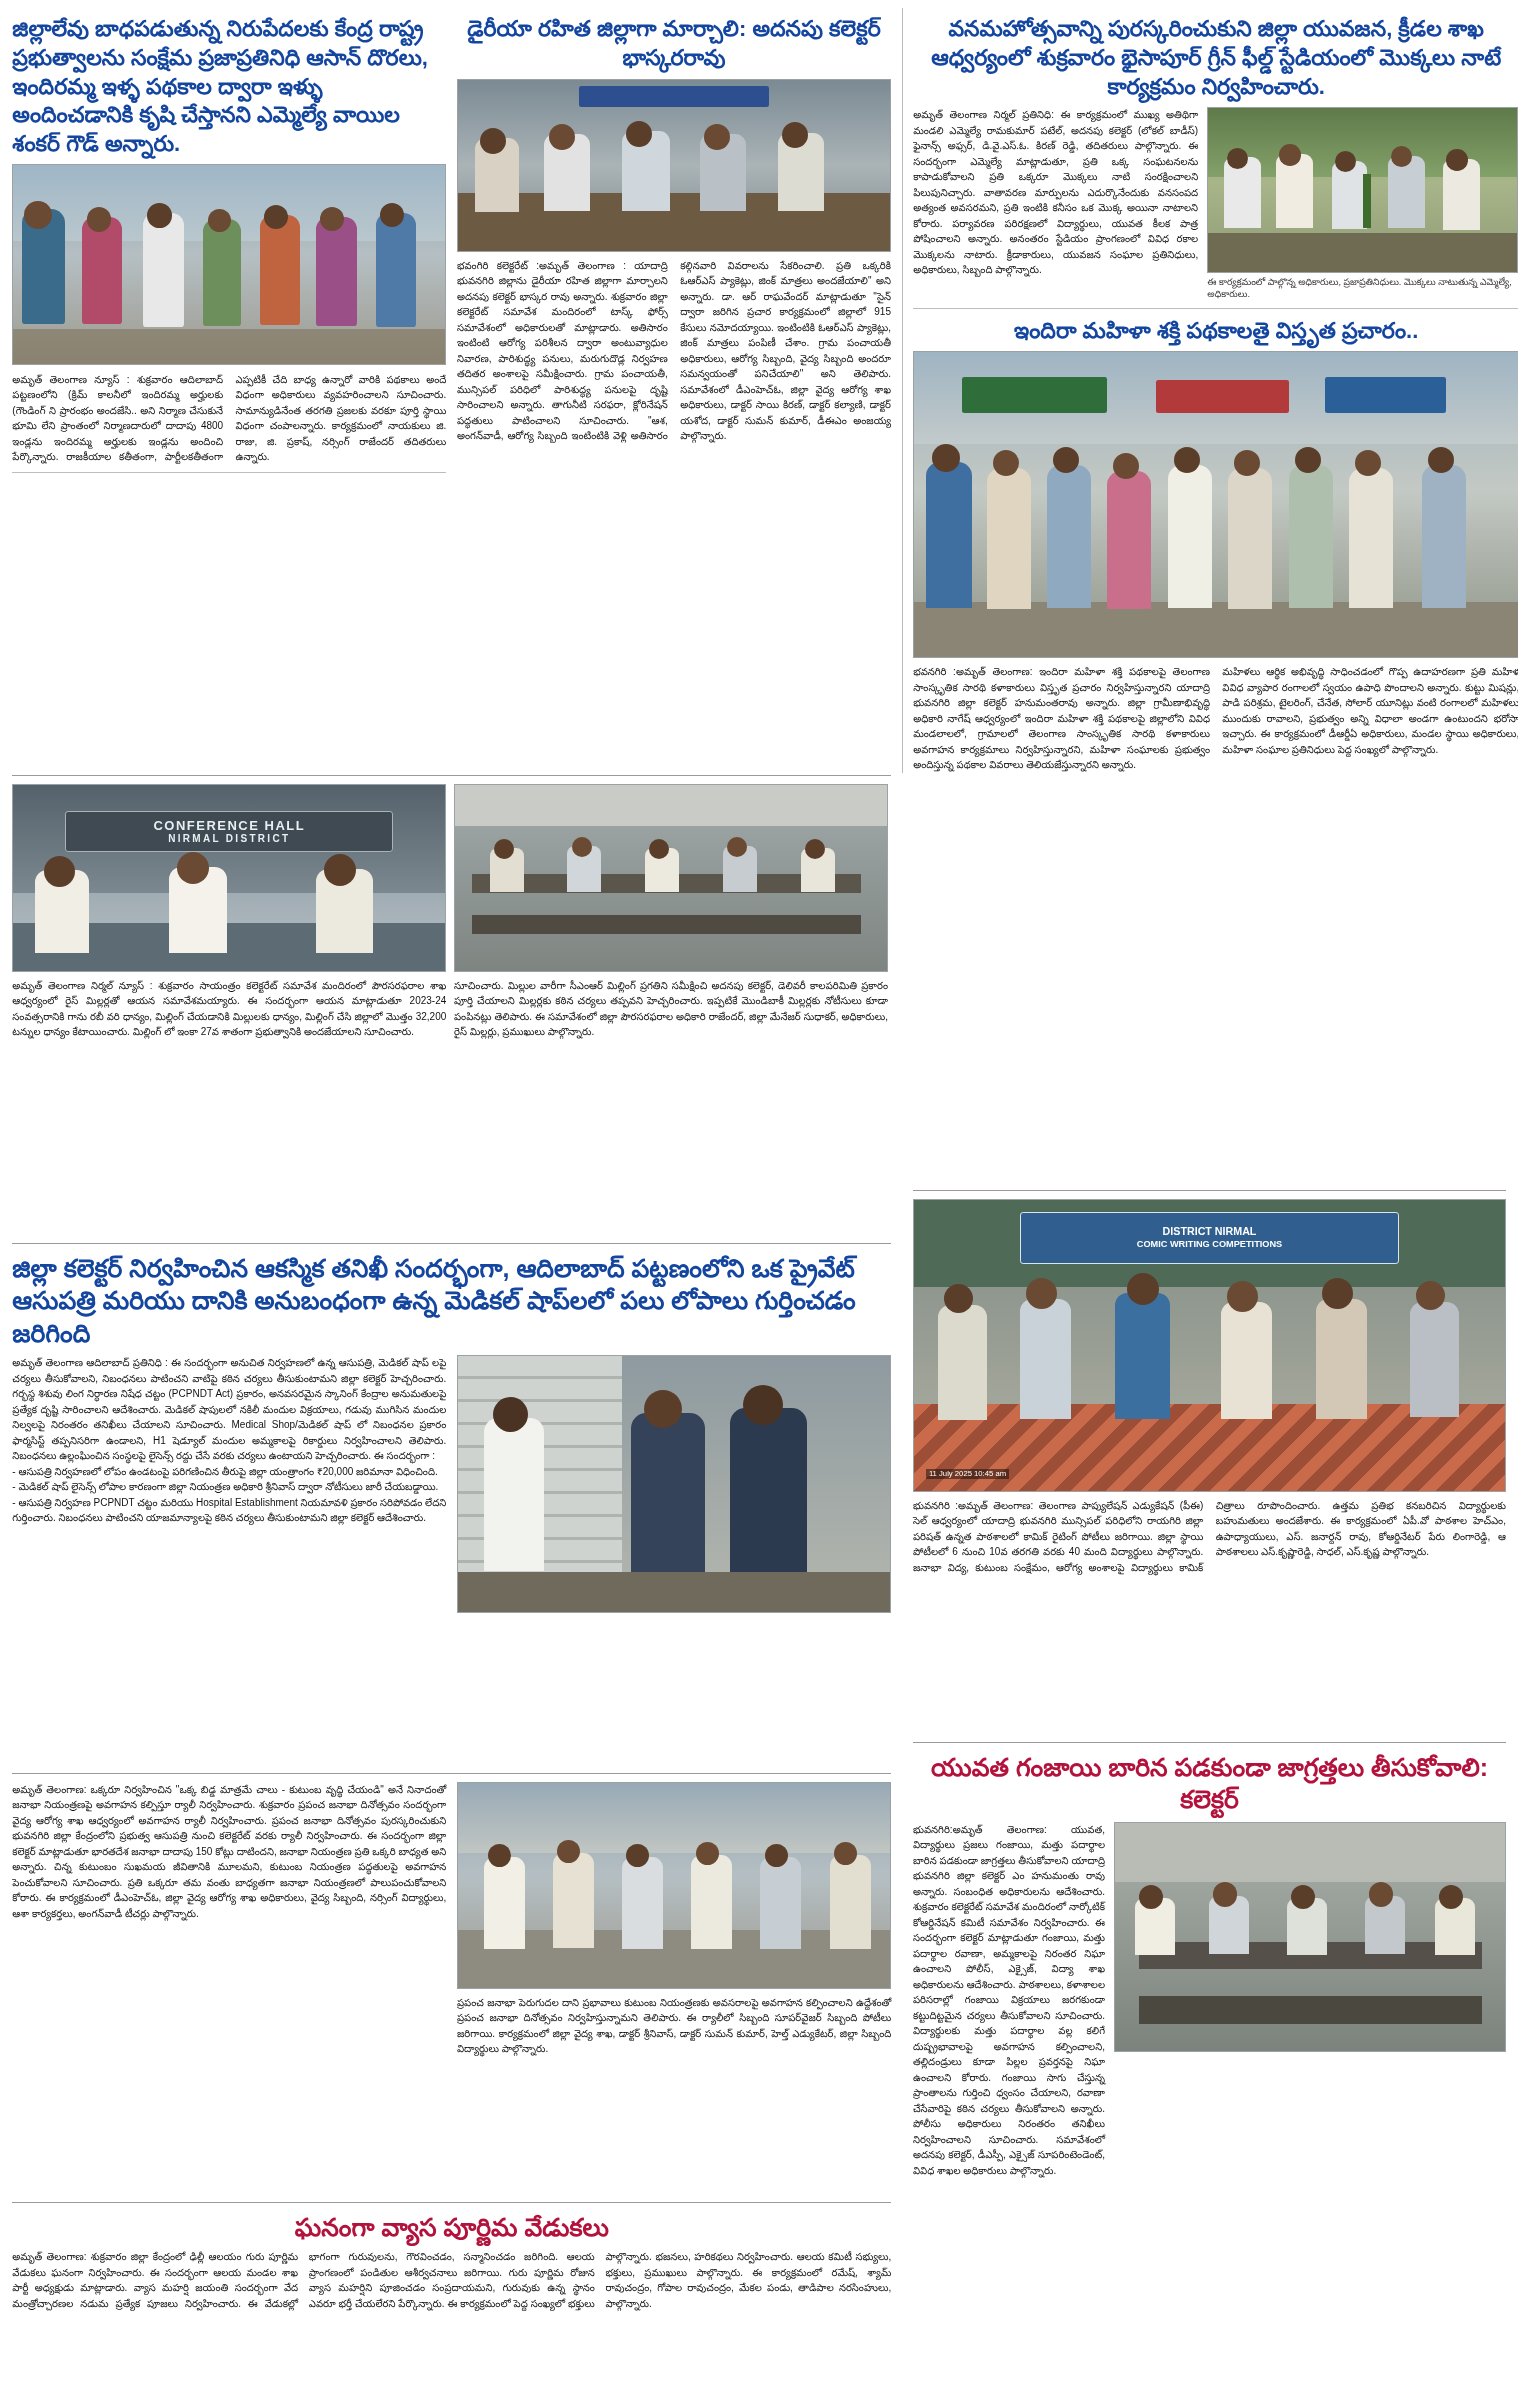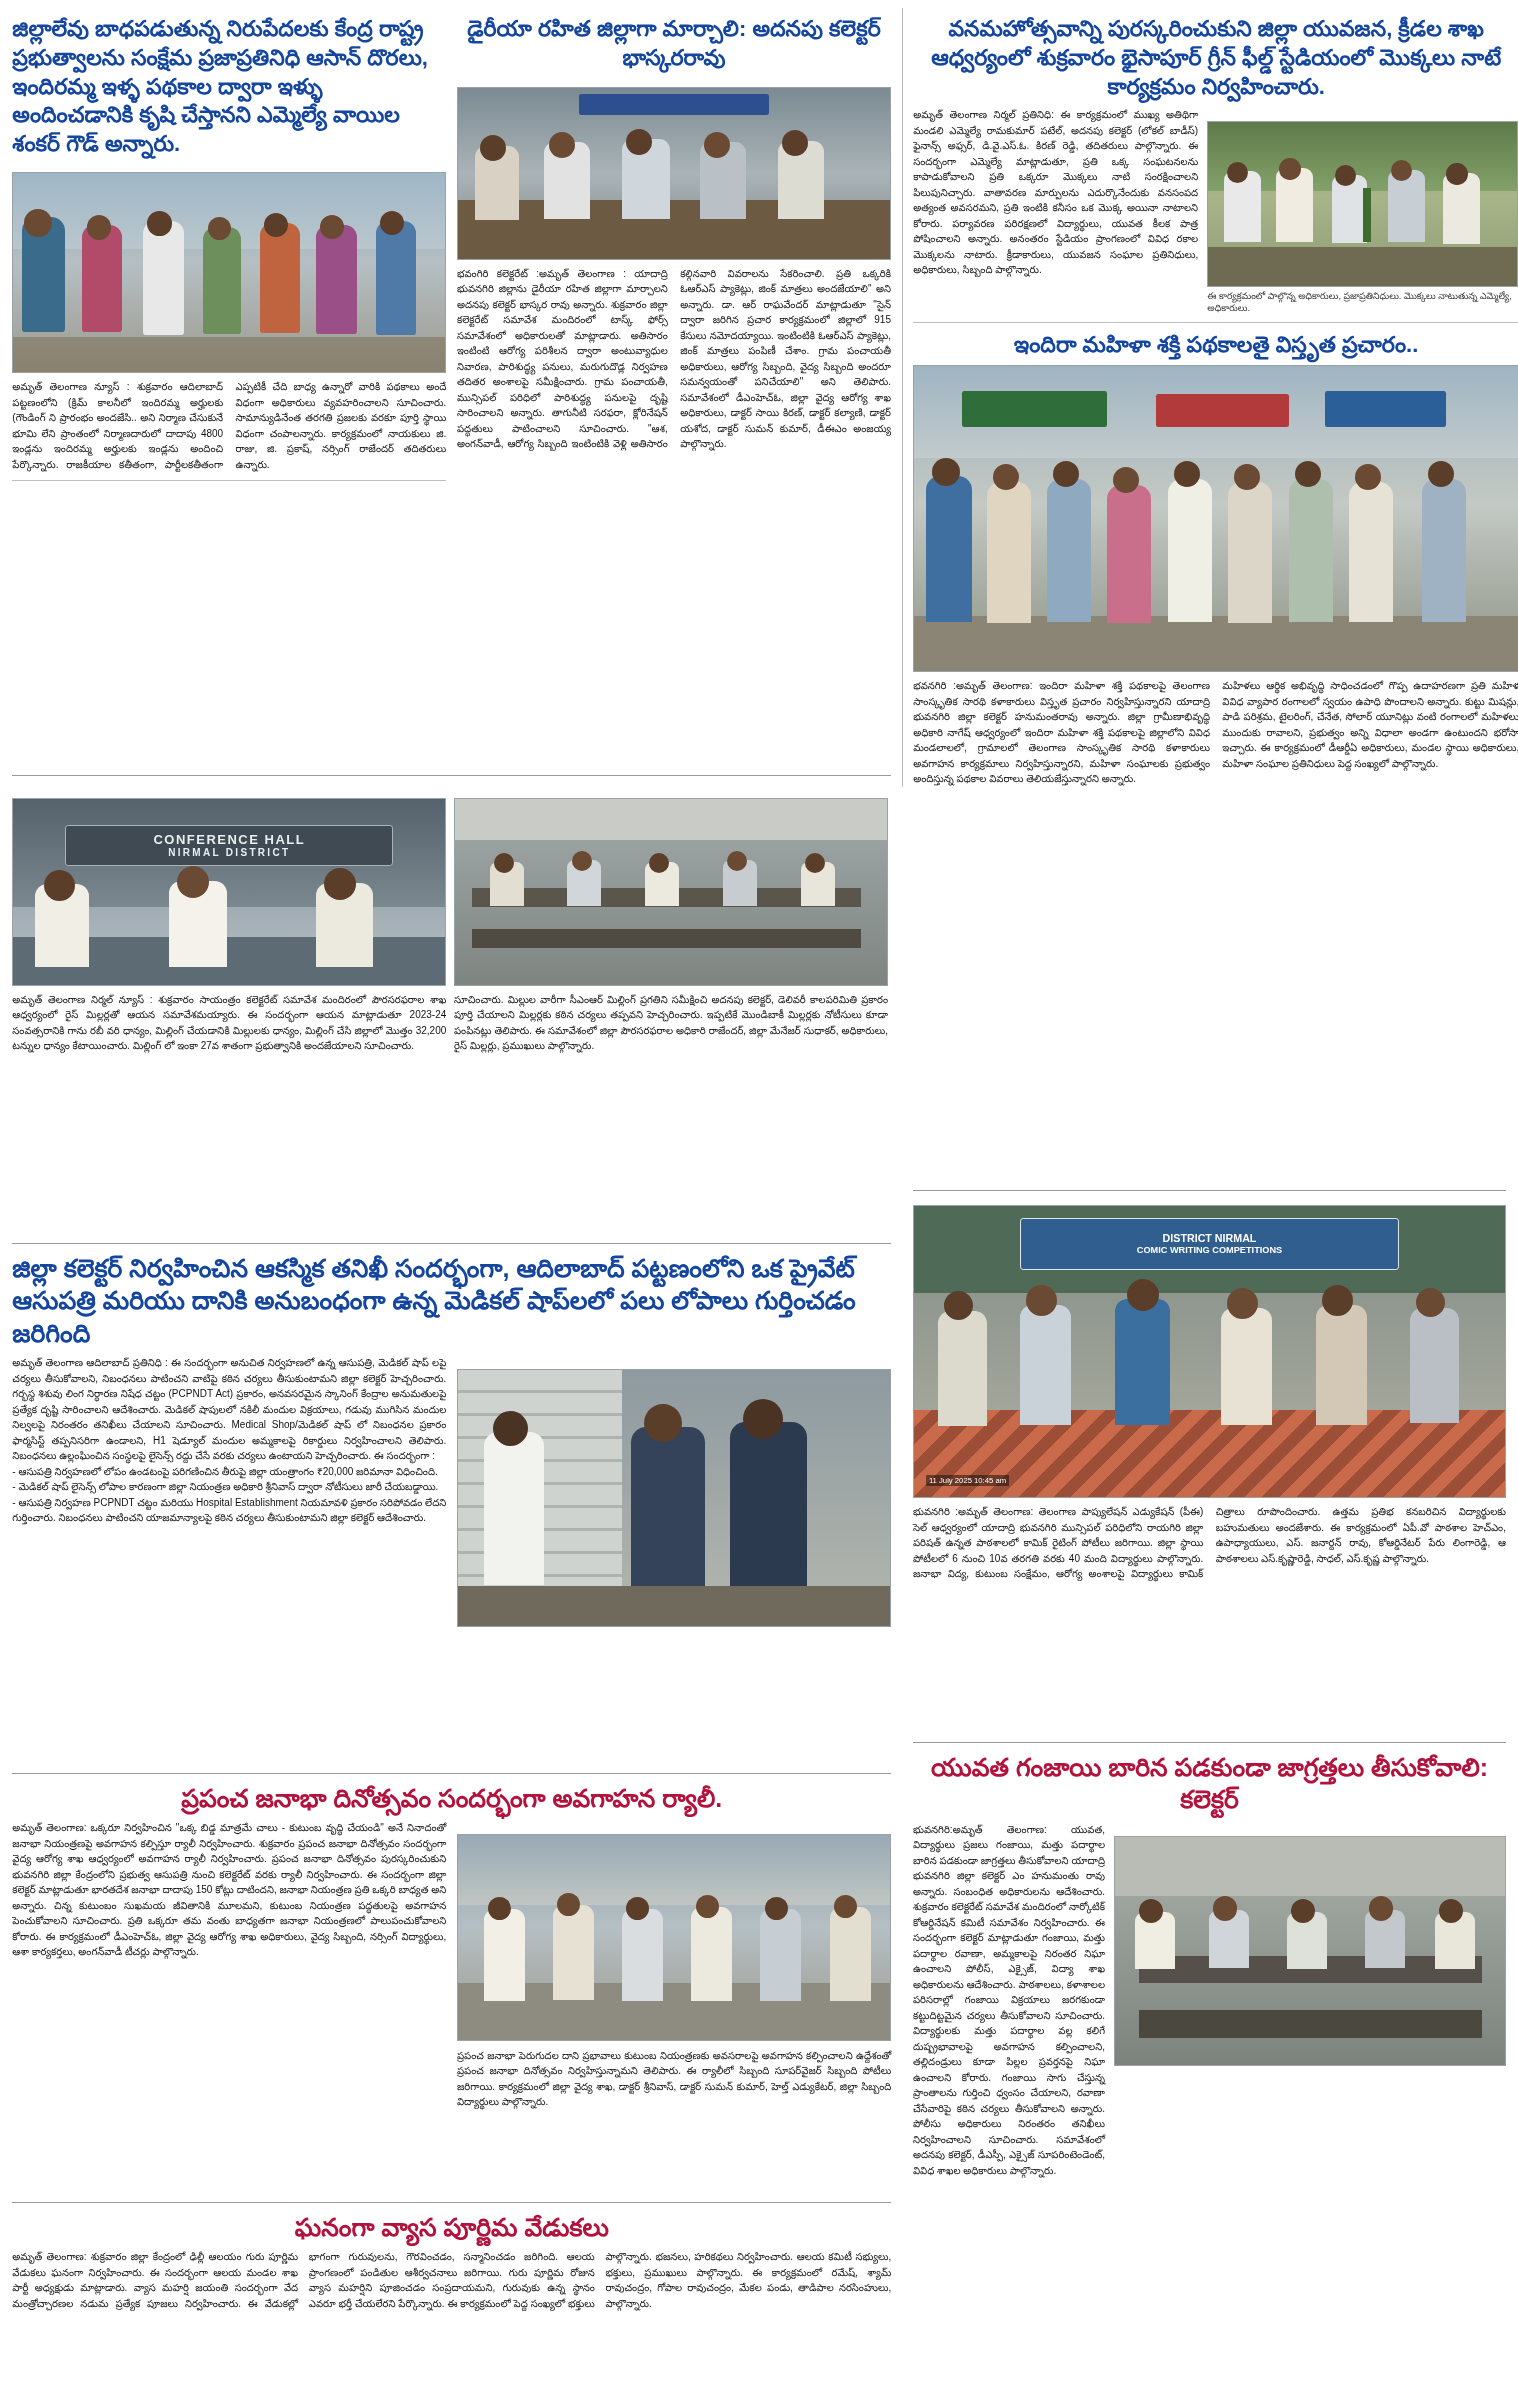--- a/index.html
+++ b/index.html
@@ -81,21 +81,20 @@
   }
   .twocol { column-count:2; column-gap:12.3px; }
   .threecol { column-count:3; column-gap:10.7px; }
 
   
   .photo {
     position:relative;
     background:#cfd6d8;
     overflow:hidden;
     border:0.8px solid #9aa2a5;
-    margin-top:14px;
   }
   .ph-room   { background:linear-gradient(180deg,#6f7f8c 0%,#95a3ab 40%,#b9c2c6 100%); }
   .ph-street { background:linear-gradient(180deg,#8ea3b1 0%,#b5bfc3 45%,#9d9a8f 100%); }
   .ph-crowd  { background:linear-gradient(180deg,#9fb0bb 0%,#c3c9c4 45%,#8e9486 100%); }
   .ph-office { background:linear-gradient(180deg,#7b8a93 0%,#aab4b7 50%,#7d8489 100%); }
   .ph-green  { background:linear-gradient(180deg,#7b8f63 0%,#a8b589 45%,#8f9a74 100%); }
   .banner-strip { position:absolute; left:0; right:0; top:6%; height:9%; background:rgba(30,90,160,.55); }
   .table-strip { position:absolute; left:0; right:0; bottom:0; height:22%; background:rgba(60,60,60,.35); }
 
   .cap {
@@ -341,21 +340,20 @@
           <div style="position:absolute;left:65%;top:26%;width:24.6px;height:24.6px;background:#6b4a33;border-radius:50%;"></div>
           <div style="position:absolute;left:82%;top:33%;width:40px;height:57px;background:#e9e6da;border-radius:9.2px 9.2px 0 0;"></div>
           <div style="position:absolute;left:83%;top:27%;width:24.6px;height:24.6px;background:#5b3e2a;border-radius:50%;"></div>
         </div>
       </div>
     </div>
   </div>
 
   <div style="position:absolute;left:12.3px;top:1765px;width:879px;">
     <div class="rule thick"></div>
-    <h2 class="hl red big">ప్రపంచ జనాభా దినోత్సవం సందర్భంగా అవగాహన ర్యాలీ.</h2>
     <div style="display:flex;gap:10.7px;margin-top:4.6px;">
       <div class="body" style="flex:0 0 434px;">అమృత్ తెలంగాణ: ఒక్కరూ నిర్వహించిన "ఒక్క బిడ్డ మాత్రమే చాలు - కుటుంబ వృద్ధి చేయండి" అనే నినాదంతో జనాభా నియంత్రణపై అవగాహన కల్పిస్తూ ర్యాలీ నిర్వహించారు. శుక్రవారం ప్రపంచ జనాభా దినోత్సవం సందర్భంగా వైద్య ఆరోగ్య శాఖ ఆధ్వర్యంలో అవగాహన ర్యాలీ నిర్వహించారు. ప్రపంచ జనాభా దినోత్సవం పురస్కరించుకుని భువనగిరి జిల్లా కేంద్రంలోని ప్రభుత్వ ఆసుపత్రి నుంచి కలెక్టరేట్ వరకు ర్యాలీ నిర్వహించారు. ఈ సందర్భంగా జిల్లా కలెక్టర్ మాట్లాడుతూ భారతదేశ జనాభా దాదాపు 150 కోట్లు దాటిందని, జనాభా నియంత్రణ ప్రతి ఒక్కరి బాధ్యత అని అన్నారు. చిన్న కుటుంబం సుఖమయ జీవితానికి మూలమని, కుటుంబ నియంత్రణ పద్ధతులపై అవగాహన పెంచుకోవాలని సూచించారు. ప్రతి ఒక్కరూ తమ వంతు బాధ్యతగా జనాభా నియంత్రణలో పాలుపంచుకోవాలని కోరారు. ఈ కార్యక్రమంలో డీఎంహెచ్ఓ, జిల్లా వైద్య ఆరోగ్య శాఖ అధికారులు, వైద్య సిబ్బంది, నర్సింగ్ విద్యార్థులు, ఆశా కార్యకర్తలు, అంగన్‌వాడీ టీచర్లు పాల్గొన్నారు.</div>
       <div style="flex:1;">
         <div class="photo ph-street" style="width:434px;height:207px;">
           <div style="position:absolute;left:0;top:0;right:0;height:34%;background:linear-gradient(180deg,#98a9b6,#c0c6c2);"></div>
           <div style="position:absolute;left:0;bottom:0;right:0;height:28%;background:#8e8c80;"></div>
           <div style="position:absolute;left:6%;top:36%;width:41px;height:92px;background:#f2f0e6;border-radius:10.7px 10.7px 0 0;"></div>
           <div style="position:absolute;left:7%;top:30%;width:23px;height:23px;background:#5b3e2a;border-radius:50%;"></div>
           <div style="position:absolute;left:22%;top:34%;width:41px;height:95px;background:#e6e1d2;border-radius:10.7px 10.7px 0 0;"></div>
           <div style="position:absolute;left:23%;top:28%;width:23px;height:23px;background:#6b4a33;border-radius:50%;"></div>

